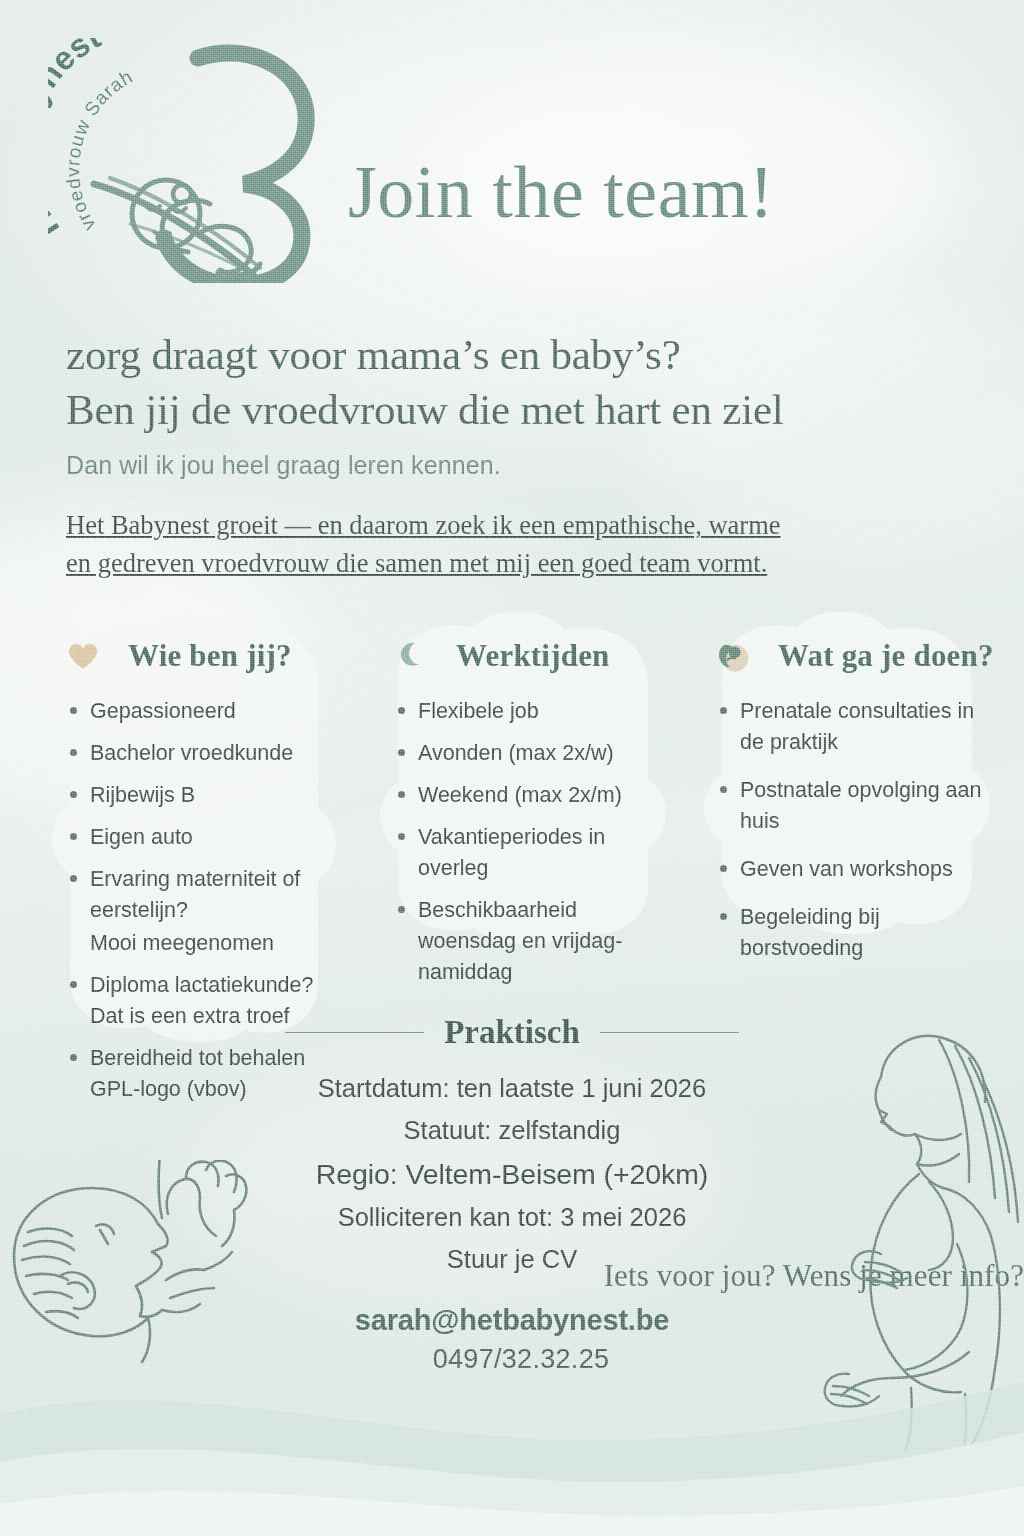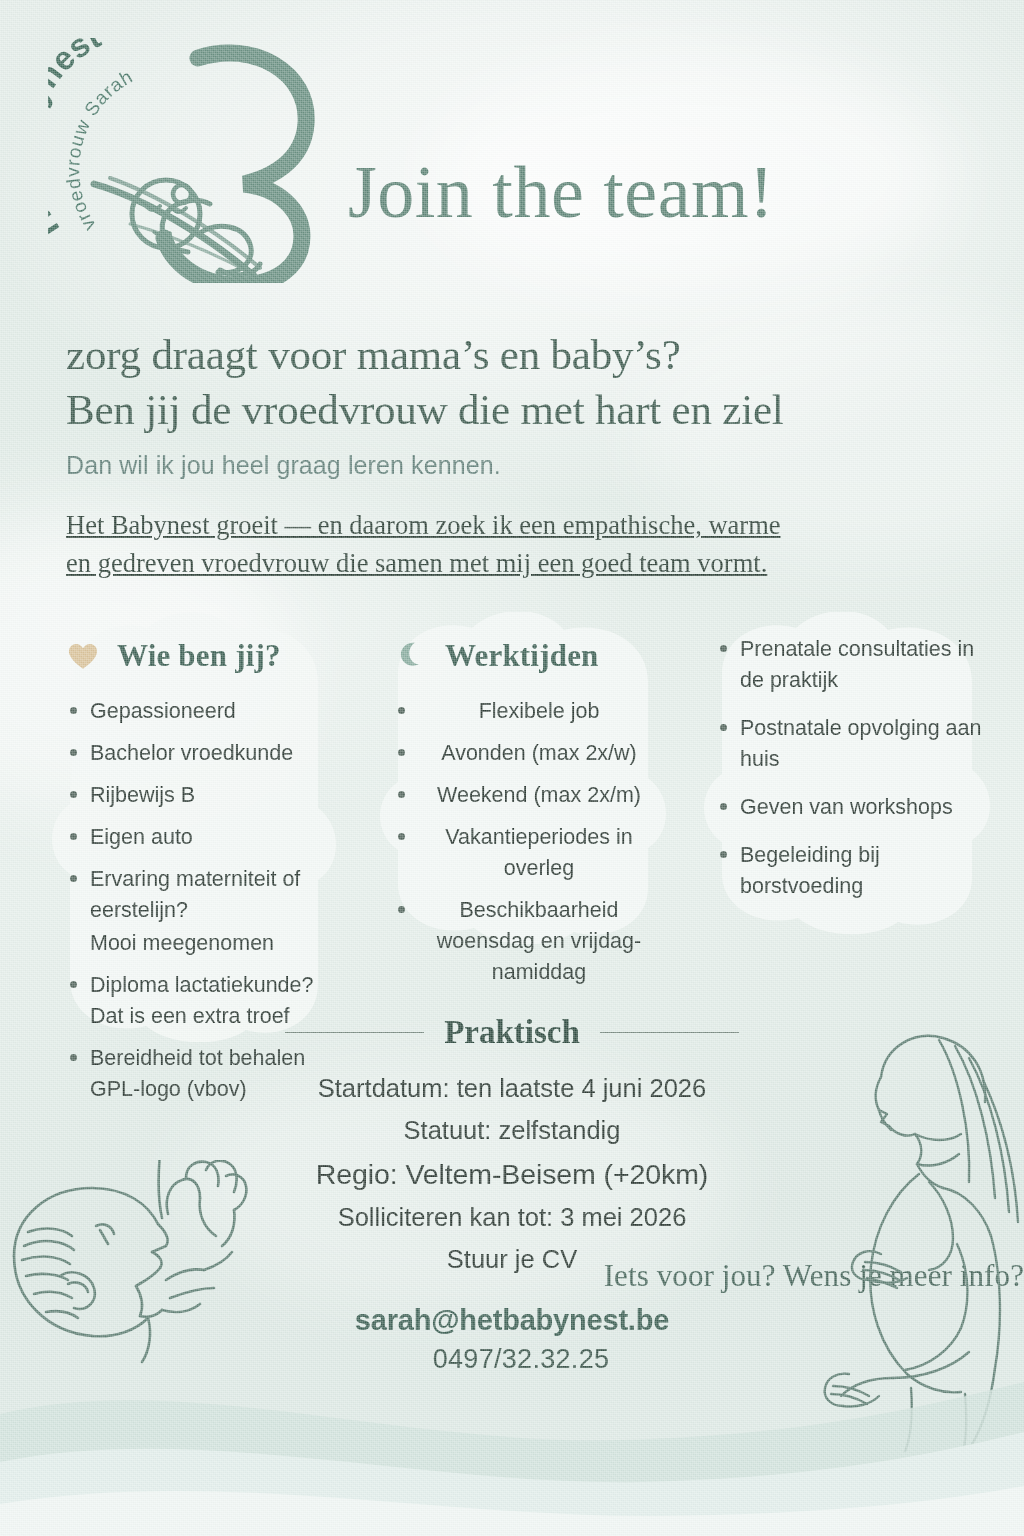--- a/index.html
+++ b/index.html
@@ -107,21 +107,21 @@
     width: 100%;
     pointer-events: none;
   }
   .cloud-bg svg { width: 100%; display: block; }
 
   .col-inner { position: relative; padding: 22px 22px 0 36px; }
 
   .col-head {
     display: flex;
     align-items: center;
-    gap: 17px;
+    gap: 28px;
     margin-bottom: 18px;
     height: 44px;
   }
   .col-icon { width: 34px; height: 34px; flex: none; display: block; }
   .col-icon svg { width: 100%; height: 100%; display: block; }
   .col-title {
     font-family: "Liberation Serif", serif;
     font-weight: bold;
     font-size: 31px;
     color: #3d6054;
@@ -143,21 +143,21 @@
     position: absolute;
     left: 4px; top: 11px;
     width: 7px; height: 7px;
     border-radius: 50%;
     background: #53665d;
   }
   .col-list li.nobullet::before { display: none; }
   .col-list li.nobullet { margin-top: -9px; }
 
   
-  .c1 .col-inner { padding-left: 42px; text-align: center; }
+  .c1 .col-inner { padding-left: 42px; }
   .c2 .col-inner { padding-left: 30px; }
   .c2 .col-list li { margin-bottom: 17px; }
 
   
   #praktisch {
     position: absolute;
     left: 0; top: 1014px;
     width: 1024px;
     text-align: center;
   }
@@ -373,38 +373,51 @@
         <svg viewBox="0 0 322 330" preserveAspectRatio="none" xmlns="http://www.w3.org/2000/svg">
           <path d="M36 62 C 36 24, 76 6, 110 16 C 136 -8, 182 -6, 202 18
                    C 244 8, 286 30, 286 70 L286 158
                    C 310 176, 310 212, 286 228 L286 266
                    C 286 302, 246 320, 212 310 C 186 328, 136 326, 112 306
                    C 74 316, 36 296, 36 262 L36 230
                    C 12 214, 12 178, 36 162 Z" fill="#f3f7f5" opacity=".92"></path>
         </svg>
       </div>
       <div class="col-inner">
+        <div class="col-head">
+          <span class="col-icon">
+            <svg viewBox="0 0 32 32" xmlns="http://www.w3.org/2000/svg">
+              <circle cx="18" cy="18" r="12.5" fill="#dfd0b4"></circle>
+              <path d="M7 6 C 2.5 9, 1.5 16.5, 5 22 C 7 25.2, 10.5 26.8, 13.6 26.4
+                       C 10.4 24, 9 20.4, 9.8 16.6 C 10.6 12.4, 13.6 9.8, 17 9.4
+                       C 14.2 6, 10.2 4.6, 7 6 Z" fill="#5f8577"></path>
+              <circle cx="17.6" cy="12.6" r="5.6" fill="#5a7f70"></circle>
+              <path d="M11 19.5 q3.2 -3.4 6.6 -1.2" fill="none" stroke="#5a7f70" stroke-width="2.2" stroke-linecap="round"></path>
+            </svg>
+          </span>
+          <span class="col-title">Wat ga je doen?</span>
+        </div>
         <ul class="col-list">
           <li>Prenatale consultaties in de praktijk</li>
           <li>Postnatale opvolging aan huis</li>
           <li>Geven van workshops</li>
           <li>Begeleiding bij borstvoeding</li>
         </ul>
       </div>
     </div>
   </div>
 
   <div id="praktisch">
     <div id="prak-head-row">
       <span class="rule"></span>
       <span id="prak-title">Praktisch</span>
       <span class="rule"></span>
     </div>
     <div id="prak-lines">
-      <div class="prak-line">Startdatum: ten laatste 4 juni 2026</div>
+      <div class="prak-line">Startdatum: ten laatste 1 juni 2026</div>
       <div class="prak-line">Statuut: zelfstandig</div>
       <div class="prak-line big">Regio: Veltem-Beisem (+20km)</div>
       <div class="prak-line">Solliciteren kan tot: 3 mei 2026</div>
       <div class="prak-line">Stuur je CV</div>
     </div>
   </div>
 
   <div id="contact">
     <div id="contact-q">Iets voor jou? Wens je meer info?</div>
     <div id="contact-mail">sarah@hetbabynest.be</div>

